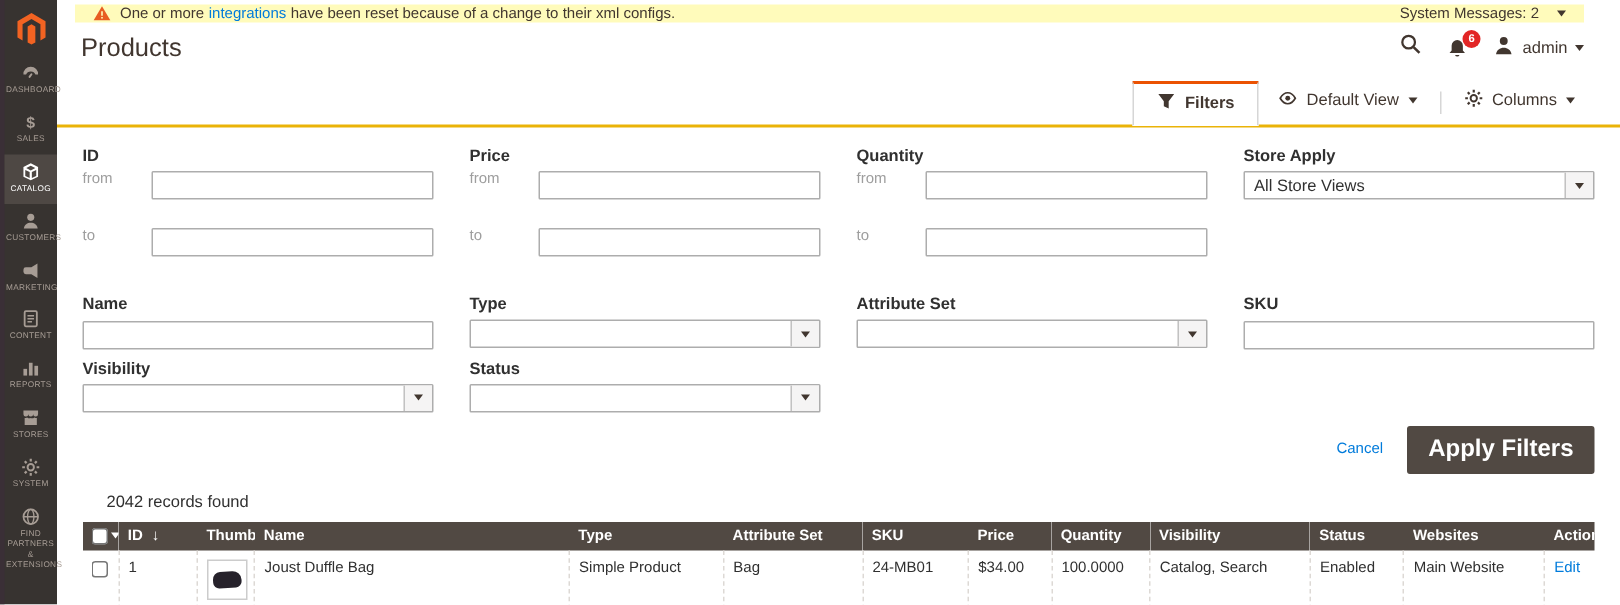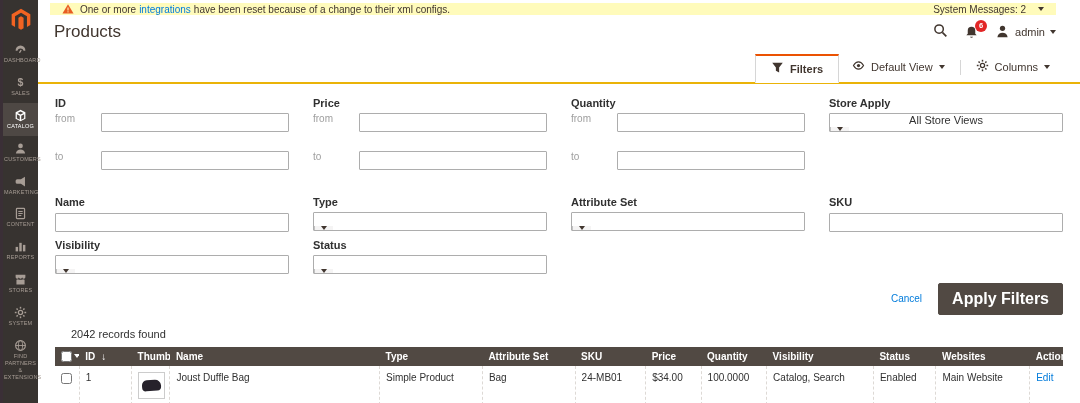--- a/index.html
+++ b/index.html
@@ -52,21 +52,21 @@
   .view-sep { width:1px; height:15px; background:#d6d6d6; margin:0 2px 7px; }
   .vicon svg { width:13px; height:13px; }
 
   
   .filter-panel { padding:6px 17px 0; }
   .filter-grid { display:grid; grid-template-columns:repeat(4, 1fr); column-gap:24px; }
   .flabel { font-size:11px; font-weight:bold; color:#303030; margin:7px 0 4px; }
   .frow { display:flex; margin-bottom:19px; }
   .frow .rlabel { width:46px; flex:none; font-size:10px; color:#9e9e9e; }
   input.ftext { width:100%; height:19px; border:1px solid #adadad; border-radius:1px; font-size:11px; padding:0 5px; font-family:"Liberation Sans",sans-serif; }
-  .fselect { height:19px; border:1px solid #adadad; border-radius:1px; background:#fff; display:flex; align-items:center; font-size:11px; cursor:pointer;flex-direction:column; }
+  .fselect { height:19px; border:1px solid #adadad; border-radius:1px; background:#fff; display:flex; align-items:center; font-size:11px; cursor:pointer; }
   .fselect .val { flex:1; padding:0 6px; white-space:nowrap; overflow:hidden; color:#303030; }
   .fselect .caret-box { width:19px; align-self:stretch; border-left:1px solid #c2c2c2; background:#f5f4f4; display:flex; align-items:center; justify-content:center; }
   .filter-footer { display:flex; justify-content:flex-end; align-items:center; gap:16px; padding:9px 0 7px; }
   .cancel-link { color:#007bdb; font-size:10px; font-weight:normal; text-decoration:none; cursor:pointer; }
   .btn-apply { background:#514943; border:1px solid #514943; color:#fff; font-size:16px; font-weight:bold; padding:6px 13px; border-radius:2px; cursor:pointer; }
 
   
   .grid-toolbar { display:flex; align-items:center; padding:6px 17px 5px; }
   .actions-select { width:162px; height:21px; }
   .records { font-size:11px; color:#303030; margin-left:16px; }

